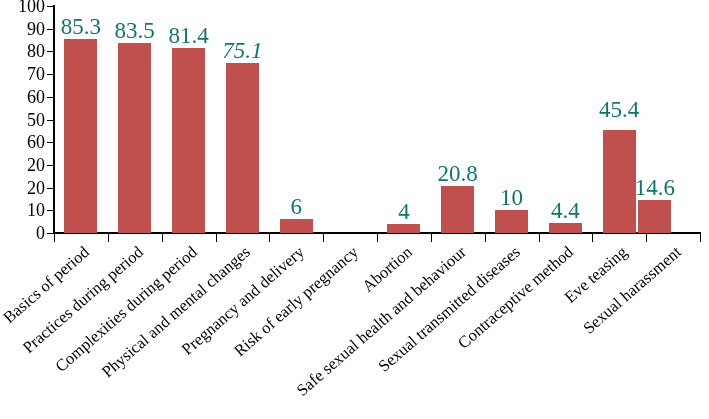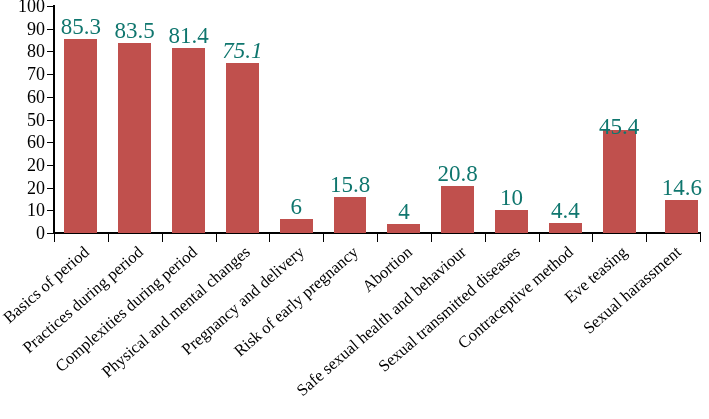--- a/index.html
+++ b/index.html
@@ -154,45 +154,41 @@
         <div class="bar-value" style="bottom: 187.778px;">81.4</div>
       </div>
       <div class="bar-slot" style="left: 161.5px; width: 53.8333px;">
         <div class="bar" style="height: 170.477px; background: rgb(192, 80, 77);"></div>
         <div class="bar-value" style="bottom: 173.477px; font-style: italic;">75.1</div>
       </div>
       <div class="bar-slot" style="left: 215.333px; width: 53.8333px;">
         <div class="bar" style="height: 13.62px; background: rgb(192, 80, 77);"></div>
         <div class="bar-value" style="bottom: 16.62px;">6</div>
       </div>
-      <div class="bar-slot" style="left: 269.167px; width: 53.8333px;">
-        <div class="bar" style="height: 35.866px; background: rgb(192, 80, 77);"></div>
-        <div class="bar-value" style="bottom: 38.866px;">15.8</div>
-      </div>
       <div class="bar-slot" style="left: 323px; width: 53.8333px;">
         <div class="bar" style="height: 9.08px; background: rgb(192, 80, 77);"></div>
         <div class="bar-value" style="bottom: 12.08px;">4</div>
       </div>
       <div class="bar-slot" style="left: 376.833px; width: 53.8333px; font-family: Liberation Serif, serif;">
         <div class="bar" style="height: 47.216px; background: rgb(192, 80, 77);"></div>
         <div class="bar-value" style="bottom: 50.216px;">20.8</div>
       </div>
       <div class="bar-slot" style="left: 430.667px; width: 53.8333px;">
         <div class="bar" style="height: 22.7px; background: rgb(192, 80, 77);"></div>
         <div class="bar-value" style="bottom: 25.7px;">10</div>
       </div>
       <div class="bar-slot" style="left: 484.5px; width: 53.8333px;">
         <div class="bar" style="height: 9.988px; background: rgb(192, 80, 77);"></div>
         <div class="bar-value" style="bottom: 12.988px;">4.4</div>
       </div>
       <div class="bar-slot" style="left: 538.333px; width: 53.8333px;">
         <div class="bar" style="height: 103.058px; background: rgb(192, 80, 77);"></div>
-        <div class="bar-value" style="bottom: 97px;">45.4</div>
-      </div>
-      <div class="bar-slot" style="left: 601px; width: 53.8333px; text-align: right;">
+        <div class="bar-value" style="bottom: 114px;">45.4</div>
+      </div>
+      <div class="bar-slot" style="left: 574px; width: 53.8333px; text-align: right;">
         <div class="bar" style="height: 33.142px; background: rgb(192, 80, 77);"></div>
         <div class="bar-value" style="bottom: 36.142px;">14.6</div>
       </div>
     </div>
 
   <div id="xticks-container">
       <div class="xtick" style="left: 54px;"></div>
       <div class="xtick" style="left: 107.833px;"></div>
       <div class="xtick" style="left: 161.667px;"></div>
       <div class="xtick" style="left: 215.5px;"></div>

